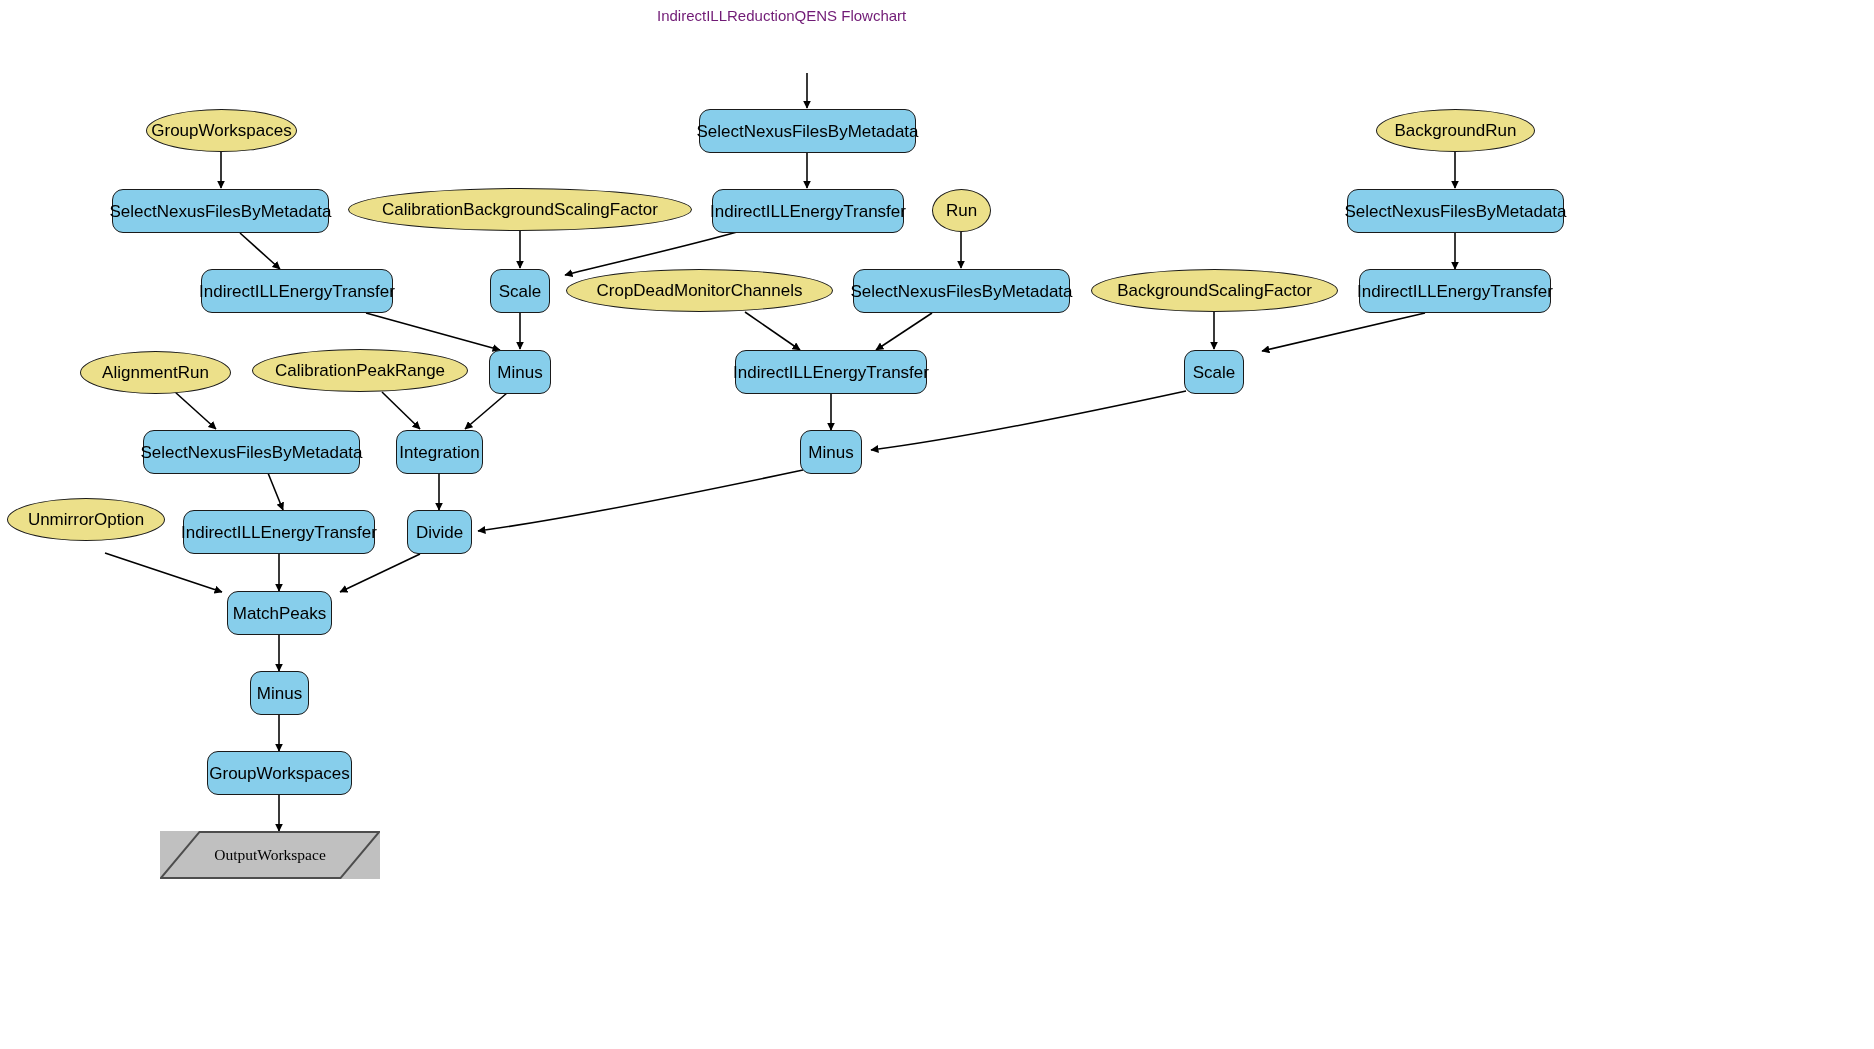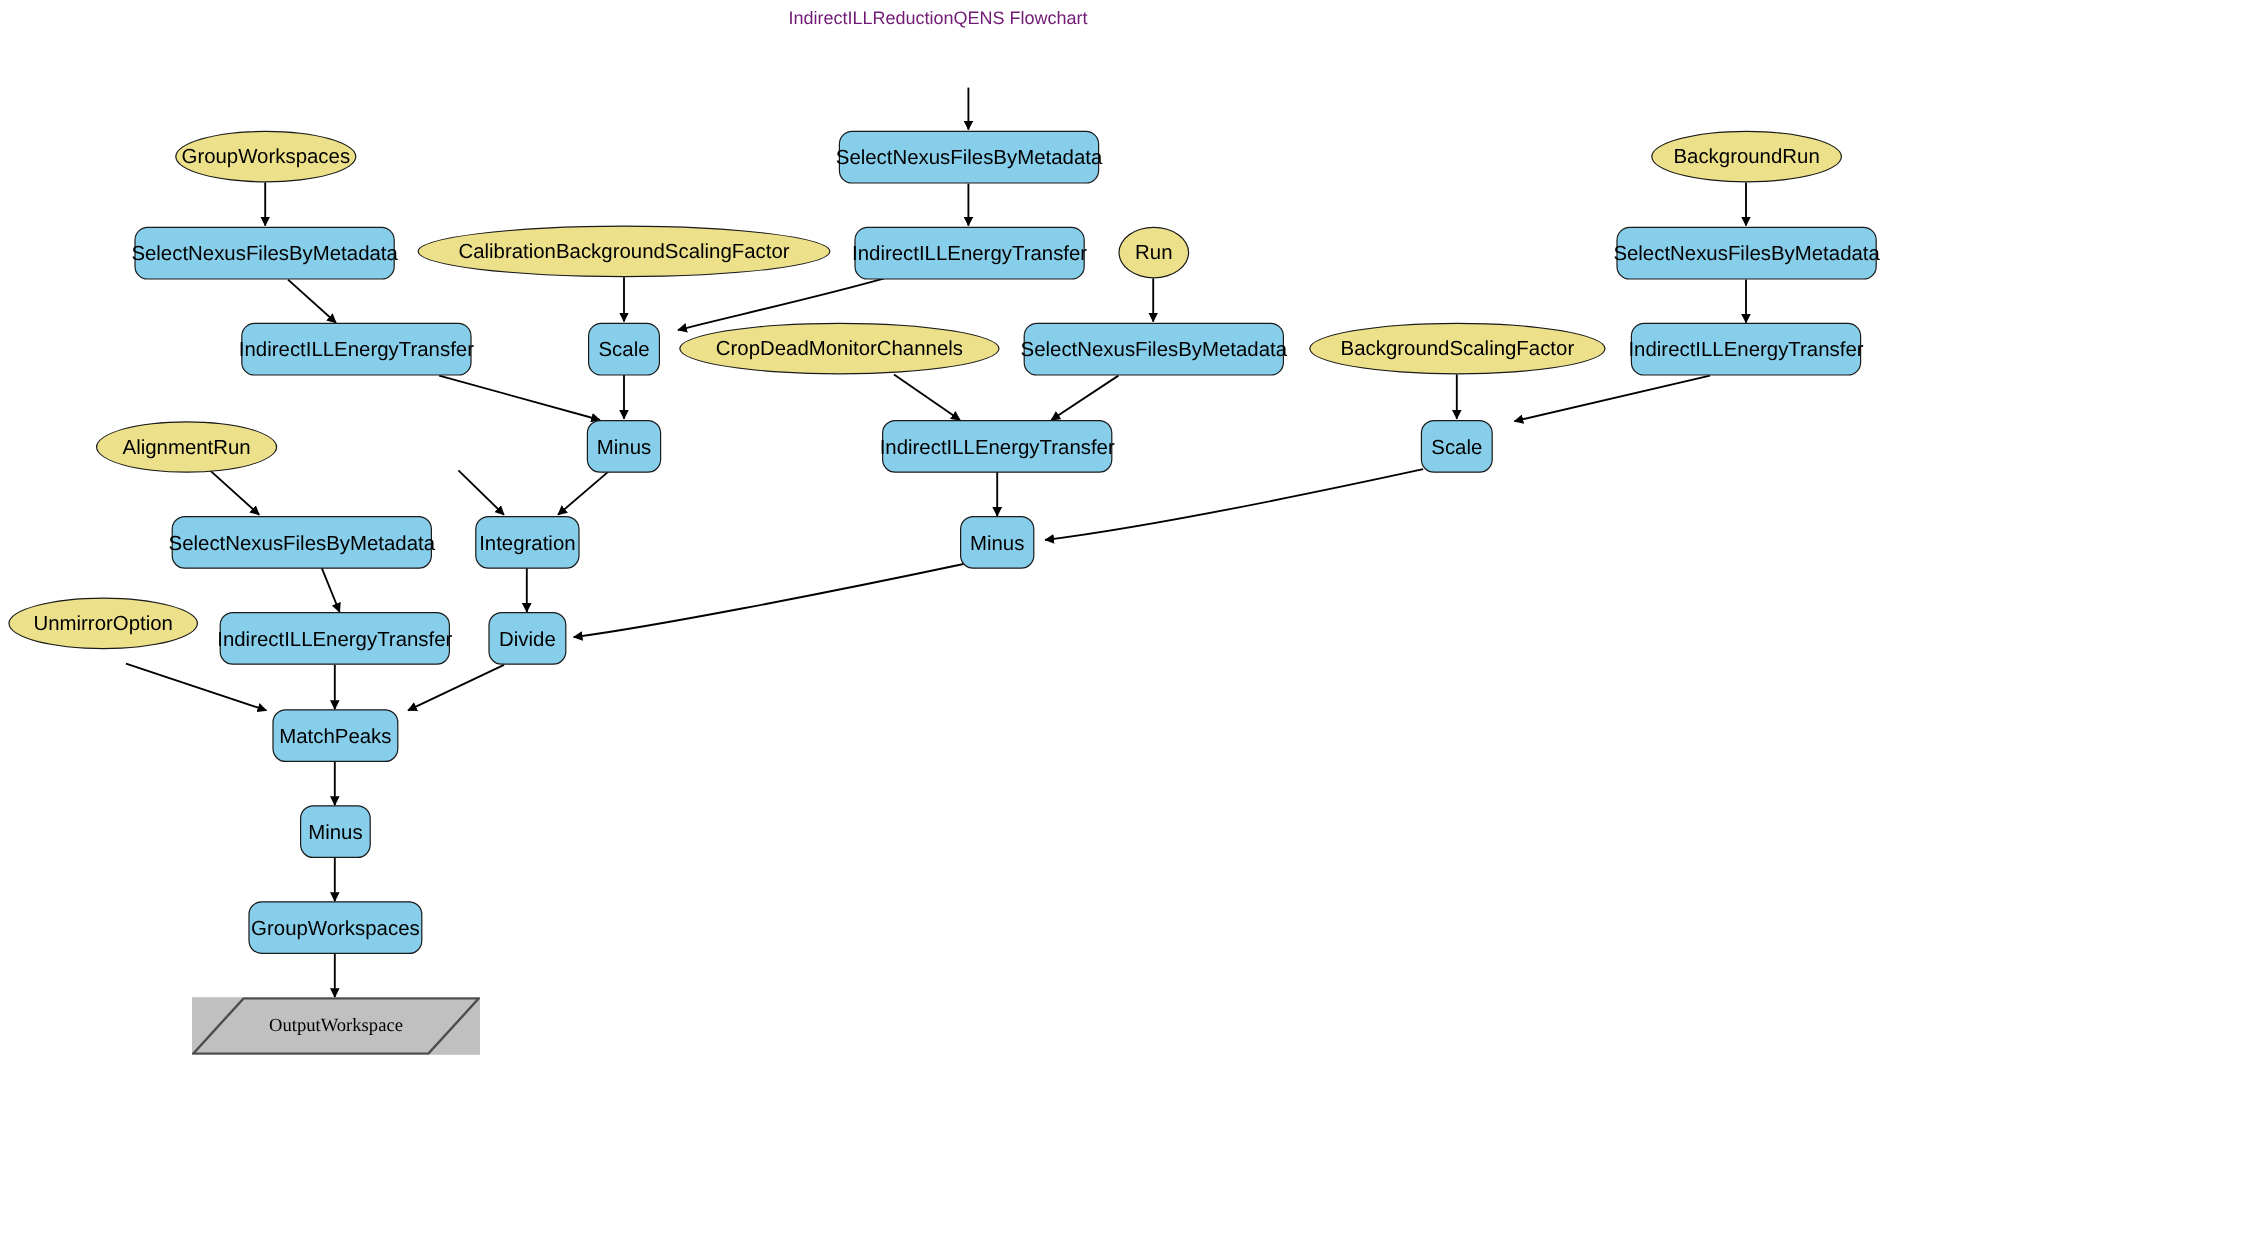--- a/index.html
+++ b/index.html
@@ -165,20 +165,23 @@
   </div>
 
   <div class="node n-param" style="left:348px; top:188px; width:344px; height:43px;">
     <span class="node-label">CalibrationBackgroundScalingFactor</span>
   </div>
 
   <div class="node n-param" style="left:80px; top:351px; width:151px; height:43px;">
     <span class="node-label">AlignmentRun</span>
   </div>
 
+  <div class="node n-param" style="left:252px; top:349px; width:216px; height:43px;">
+    <span class="node-label">CalibrationPeakRange</span>
+  </div>
 
   <div class="node n-param" style="left:7px; top:498px; width:158px; height:43px;">
     <span class="node-label">UnmirrorOption</span>
   </div>
 
   <div class="node n-param" style="left:932px; top:189px; width:59px; height:43px;">
     <span class="node-label">Run</span>
   </div>
 
   <div class="node n-param" style="left:566px; top:269px; width:267px; height:43px;">
@@ -262,20 +265,20 @@
   </div>
 
   <div class="node n-algo" style="left:1359px; top:269px; width:192px; height:44px;">
     <span class="node-label">IndirectILLEnergyTransfer</span>
   </div>
 
   <div class="node n-algo" style="left:1184px; top:350px; width:60px; height:44px;">
     <span class="node-label">Scale</span>
   </div>
 
-  <div class="node n-output" style="left:160px; top:831px; width:240px; height:48px; position:absolute;">
+  <div class="node n-output" style="left:160px; top:831px; width:220px; height:48px; position:absolute;">
     <svg class="para" viewBox="0 0 240 48" preserveAspectRatio="none" width="240" height="48">
       <polygon points="43,1 239,1 197,47 1,47" fill="#c0c0c0" stroke="#4d4d4d" stroke-width="2"></polygon>
     </svg>
     <span class="node-label">OutputWorkspace</span>
   </div>
 
 </div>
 
 </body></html>

